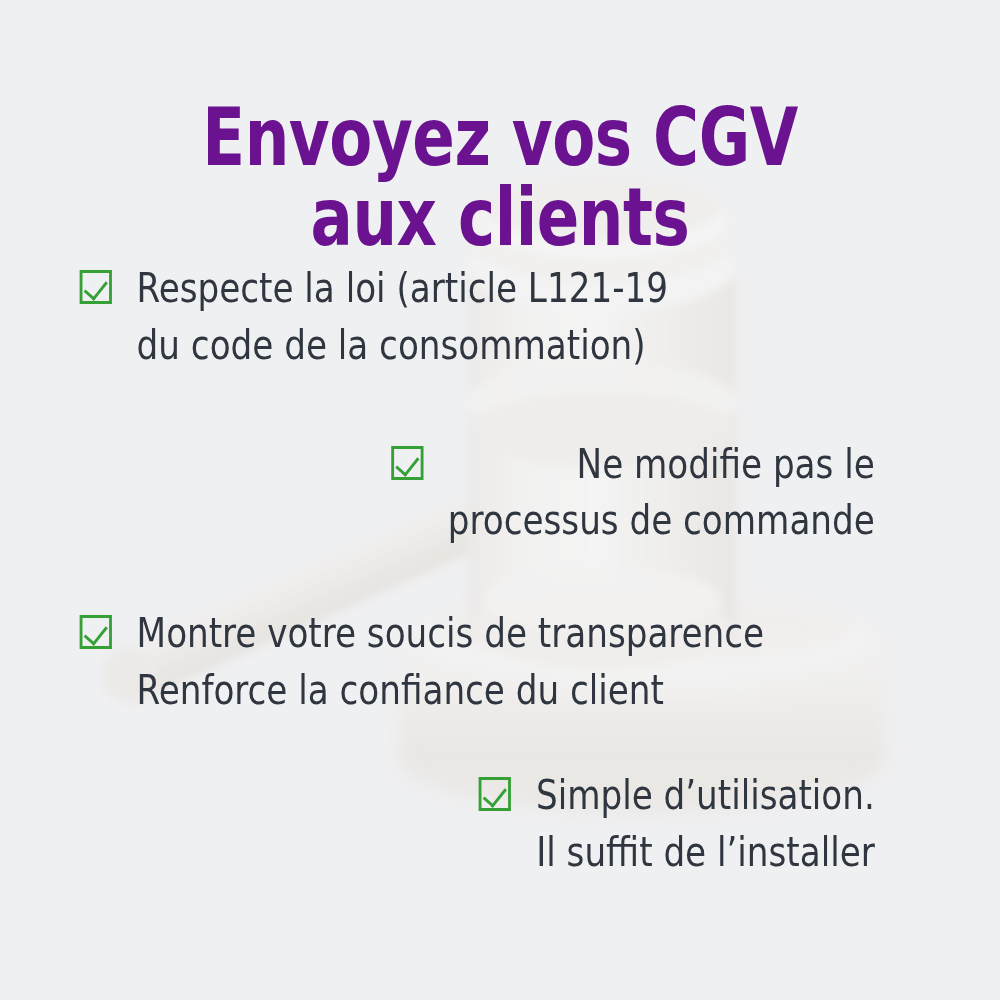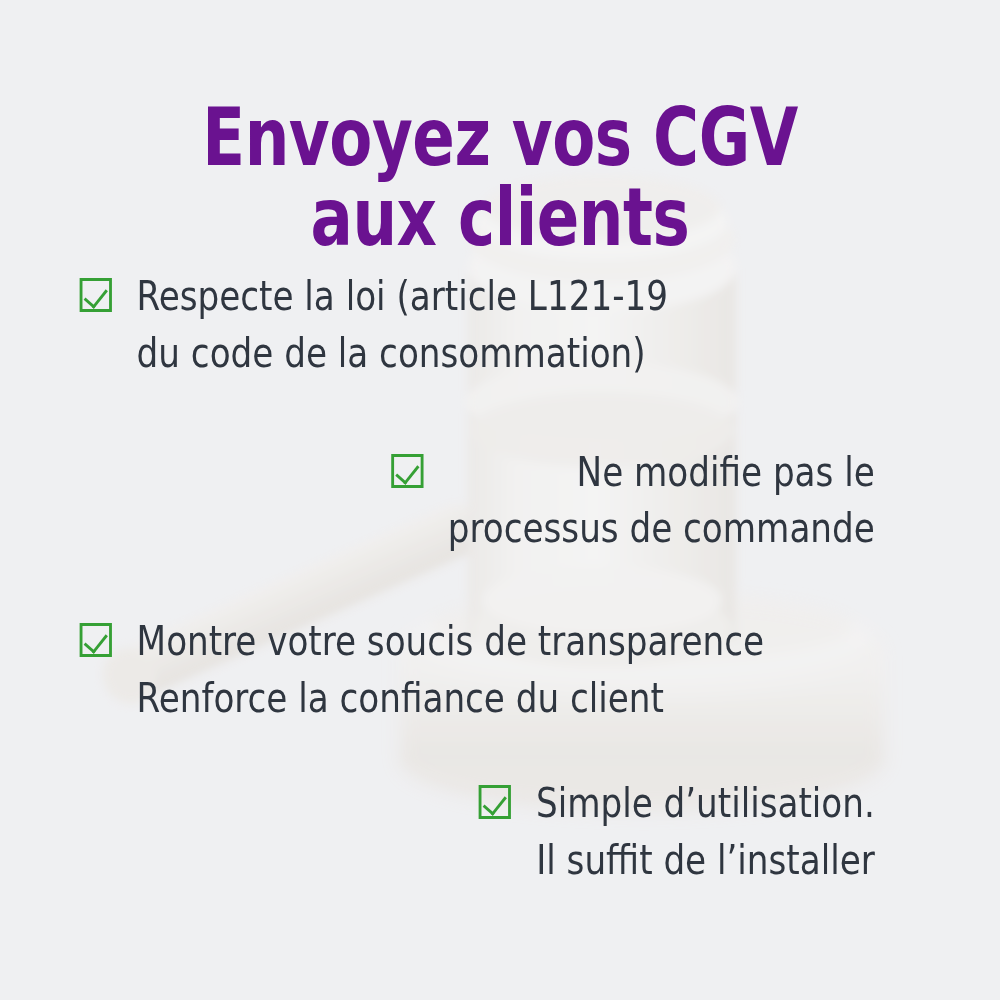--- a/index.html
+++ b/index.html
@@ -50,21 +50,21 @@
     font-size: 81px;
     line-height: 0.98;
     letter-spacing: -0.5px;
     transform: scaleX(0.86);
     transform-origin: 50% 0;
   }
   .title-line { display: block; white-space: nowrap; }
 
   .bullets {
     position: absolute;
-    top: 268px;
+    top: 260px;
     left: 0;
     width: 981px;
   }
 
   .bullet {
     display: block;
     color: #2f3640;
     font-family: "DejaVu Sans Condensed", "Liberation Sans Narrow", "Liberation Sans", sans-serif;
     font-size: 40px;
     line-height: 1.42;

